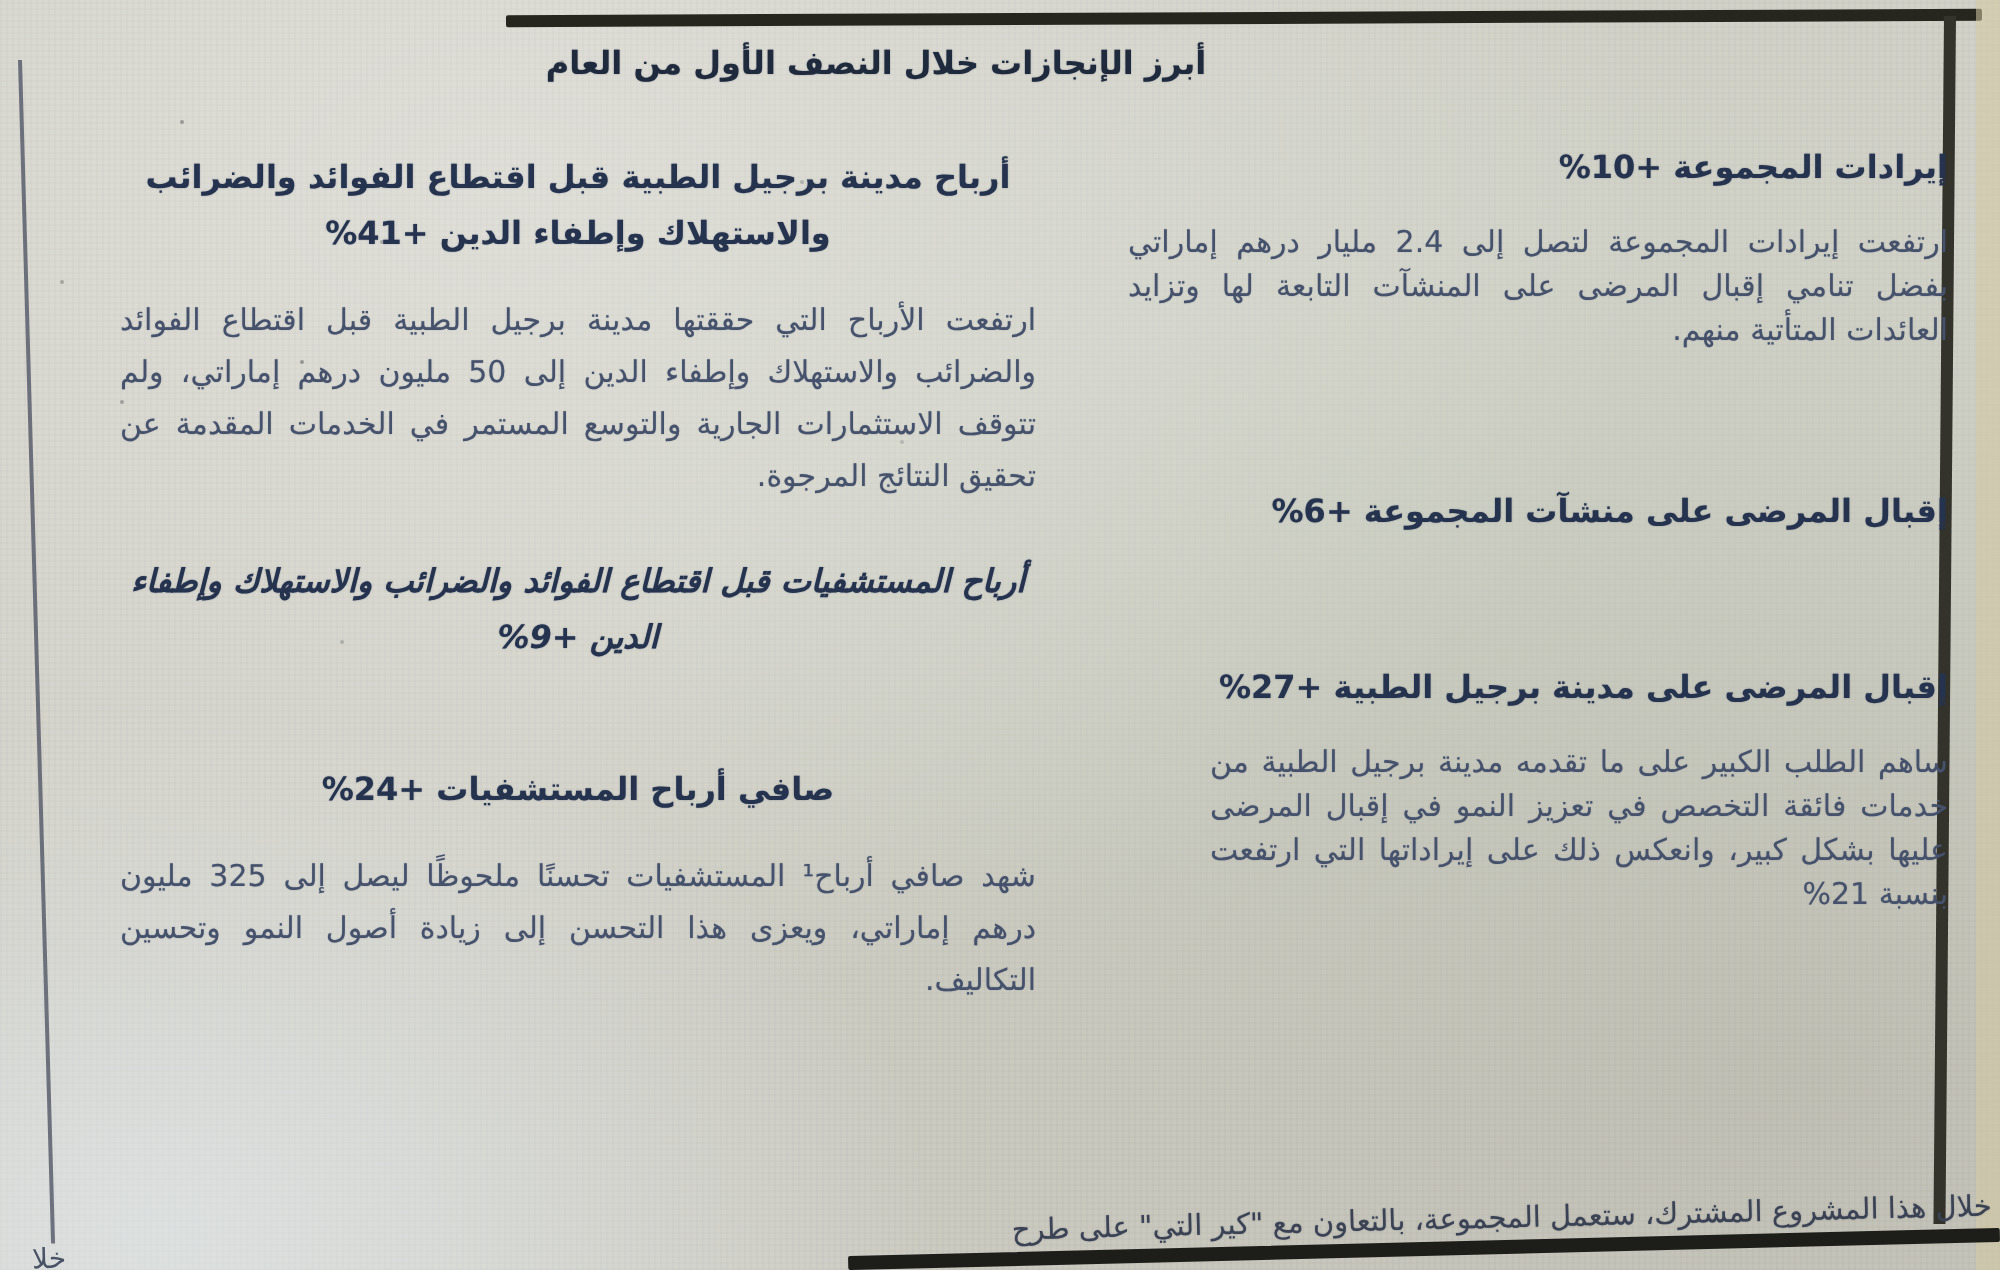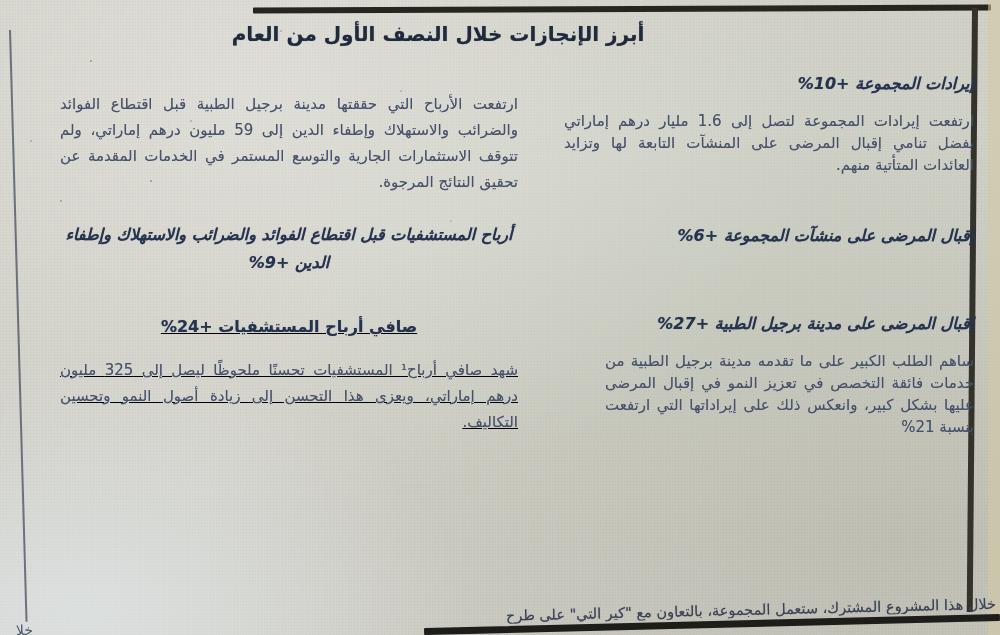--- a/index.html
+++ b/index.html
@@ -19,42 +19,42 @@
   .frame-right{position:absolute;left:972px;top:8px;width:6px;height:604px;background:#33332c;transform:rotate(0.5deg);transform-origin:top center;}
   .frame-left{position:absolute;left:9px;top:30px;width:2px;height:592px;background:rgba(72,78,94,0.75);transform:rotate(-1.6deg);transform-origin:top center;}
   .edge-strip{position:absolute;right:0;top:0;width:12px;height:635px;background:#d4cba3;opacity:0.55;}
   .speckles{position:absolute;left:150px;top:180px;width:2px;height:2px;background:rgba(95,95,95,0.55);border-radius:50%;
     box-shadow: -60px -120px 0 rgba(90,90,90,.5), 40px -60px 0 rgba(100,100,100,.4),
       -90px 20px 0 rgba(90,90,90,.45), 130px -150px 0 rgba(110,110,110,.4),
       250px -90px 0 rgba(100,100,100,.35), -120px -40px 0 rgba(90,90,90,.4),
       20px 140px 0 rgba(100,100,100,.35), 300px 40px 0 rgba(110,110,110,.3);}
   .title{
     position:absolute;top:22px;left:0;width:876px;text-align:center;
-    font-size:20px;font-weight:bold;color:#1f2a3d;letter-spacing:0.2px;
+    font-size:16px;font-weight:bold;color:#1f2a3d;letter-spacing:0.2px;
     text-shadow:0 0 0.7px rgba(40,50,80,0.55);
   }
   .col{position:absolute;direction:rtl;}
   .col-right{top:72px;right:26px;width:410px;}
   .col-left{top:75px;left:60px;width:458px;}
   h2{
     margin:0;font-size:16px;font-weight:bold;color:#26334f;
     text-shadow:0 0 0.7px rgba(40,55,90,0.5);
   }
-  .col-right h2{line-height:24px;font-style:italic;}
+  .col-right h2{line-height:24px;}
   .col-left h2{text-align:center;line-height:28px;}
   p{
     margin:0;font-size:15px;color:#46526c;text-align:justify;text-justify:inter-word;
     text-shadow:0 0 0.6px rgba(60,72,105,0.45);
   }
   .col-right p{line-height:22px;margin-top:14px;}
   .col-left p{line-height:26px;margin-top:16px;}
-  .col-right .sec2{margin-top:48px;}
+  .col-right .sec2{margin-top:68px;}
   .col-right .sec3{margin-top:64px;margin-left:41px;}
   .col-left .sec2{margin-top:26px;font-style:italic;}
-  .col-left .sec3{margin-top:36px;text-decoration:underline;}
+  .col-left .sec3{margin-top:48px;}
   .cutoff-line{
     position:absolute;left:404px;top:603px;width:592px;direction:rtl;
     font-size:14.5px;color:#3a4254;transform:rotate(-1.4deg);
     white-space:nowrap;overflow:hidden;text-shadow:0 0 0.7px rgba(50,60,85,0.5);
   }
   .cutoff-frag{
     position:absolute;left:16px;top:622px;font-size:14px;color:#4a5366;
     transform:rotate(-1.4deg);
   }
   .next-frame-top{
@@ -69,34 +69,35 @@
 <div class="frame-right"></div>
 <div class="frame-left"></div>
 <div class="edge-strip"></div>
 <div class="speckles"></div>
 
 <div class="title">أبرز الإنجازات خلال النصف الأول من العام</div>
 
 <div class="col col-right">
   <div class="sec1">
     <h2>إيرادات المجموعة +10%</h2>
-    <p>ارتفعت إيرادات المجموعة لتصل إلى 1.6 مليار درهم إماراتي بفضل تنامي إقبال المرضى على المنشآت التابعة لها وتزايد العائدات المتأتية منهم.</p>
+    <p>ارتفعت إيرادات المجموعة لتصل إلى 2.4 مليار درهم إماراتي بفضل تنامي إقبال المرضى على المنشآت التابعة لها وتزايد العائدات المتأتية منهم.</p>
   </div>
   <div class="sec2">
     <h2>إقبال المرضى على منشآت المجموعة +6%</h2>
   </div>
   <div class="sec3">
     <h2>إقبال المرضى على مدينة برجيل الطبية +27%</h2>
     <p>ساهم الطلب الكبير على ما تقدمه مدينة برجيل الطبية من خدمات فائقة التخصص في تعزيز النمو في إقبال المرضى عليها بشكل كبير، وانعكس ذلك على إيراداتها التي ارتفعت بنسبة 21%</p>
   </div>
 </div>
 
 <div class="col col-left">
   <div class="sec1">
-    <p>ارتفعت الأرباح التي حققتها مدينة برجيل الطبية قبل اقتطاع الفوائد والضرائب والاستهلاك وإطفاء الدين إلى 59 مليون درهم إماراتي، ولم تتوقف الاستثمارات الجارية والتوسع المستمر في الخدمات المقدمة عن تحقيق النتائج المرجوة.</p>
+    <h2>أرباح مدينة برجيل الطبية قبل اقتطاع الفوائد والضرائب والاستهلاك وإطفاء الدين +41%</h2>
+    <p>ارتفعت الأرباح التي حققتها مدينة برجيل الطبية قبل اقتطاع الفوائد والضرائب والاستهلاك وإطفاء الدين إلى 50 مليون درهم إماراتي، ولم تتوقف الاستثمارات الجارية والتوسع المستمر في الخدمات المقدمة عن تحقيق النتائج المرجوة.</p>
   </div>
   <div class="sec2">
     <h2>أرباح المستشفيات قبل اقتطاع الفوائد والضرائب والاستهلاك وإطفاء الدين +9%</h2>
   </div>
   <div class="sec3">
     <h2>صافي أرباح المستشفيات +24%</h2>
     <p>شهد صافي أرباح¹ المستشفيات تحسنًا ملحوظًا ليصل إلى 325 مليون درهم إماراتي، ويعزى هذا التحسن إلى زيادة أصول النمو وتحسين التكاليف.</p>
   </div>
 </div>
 

